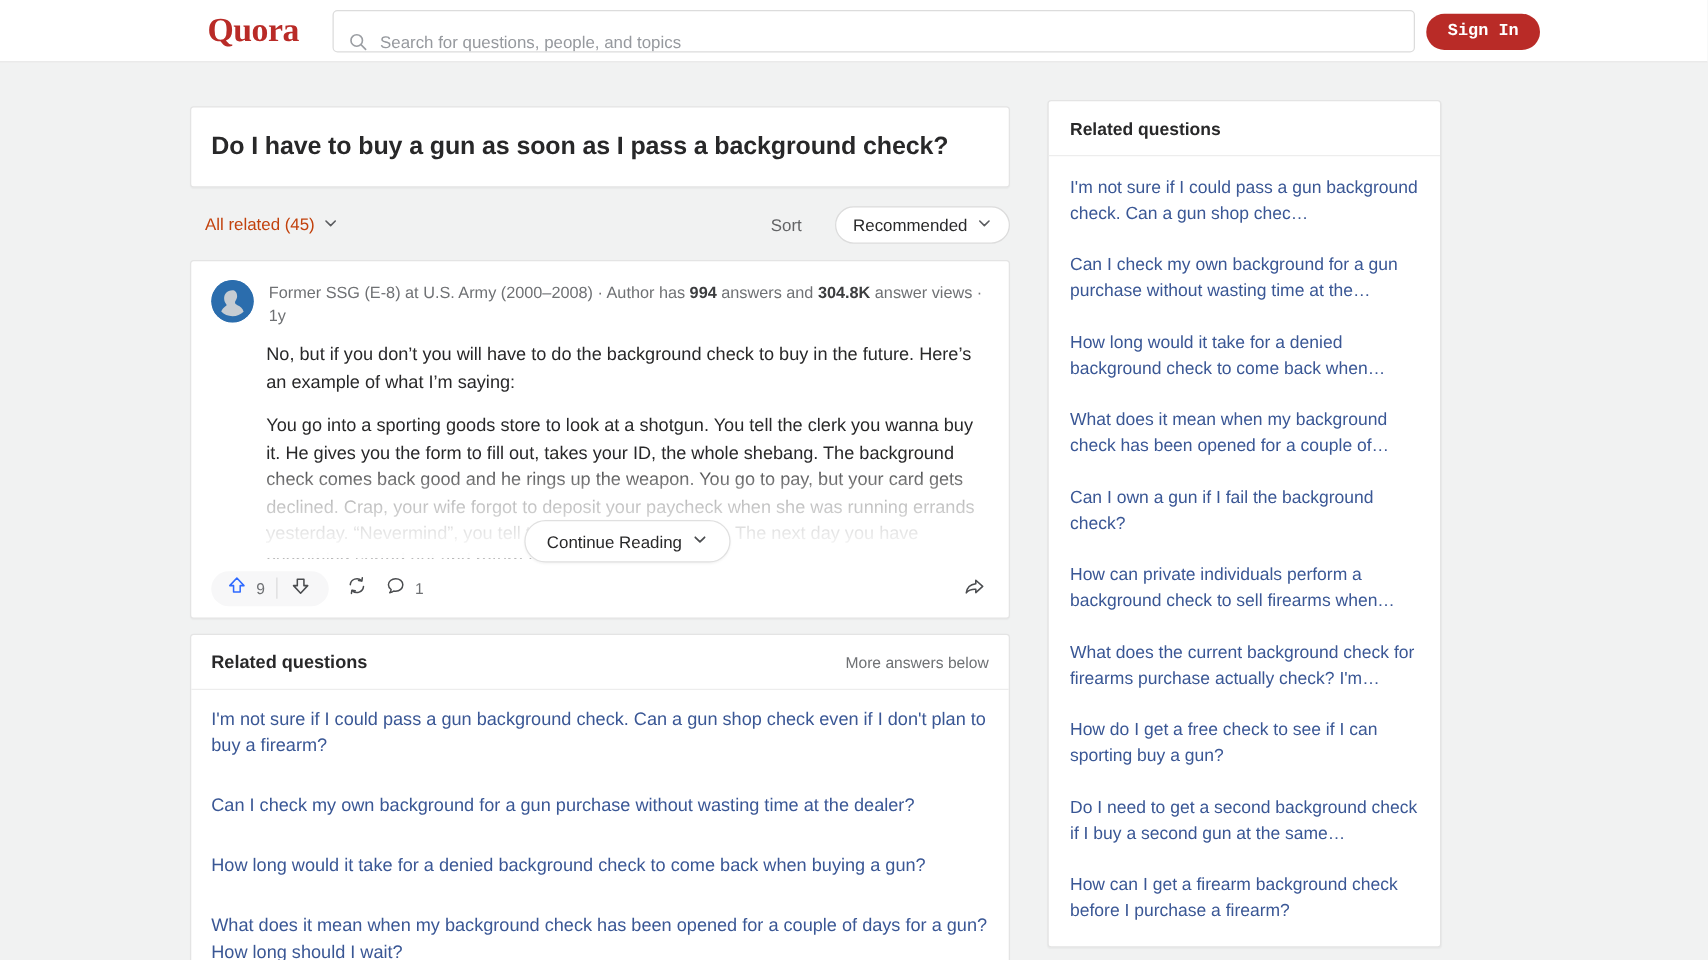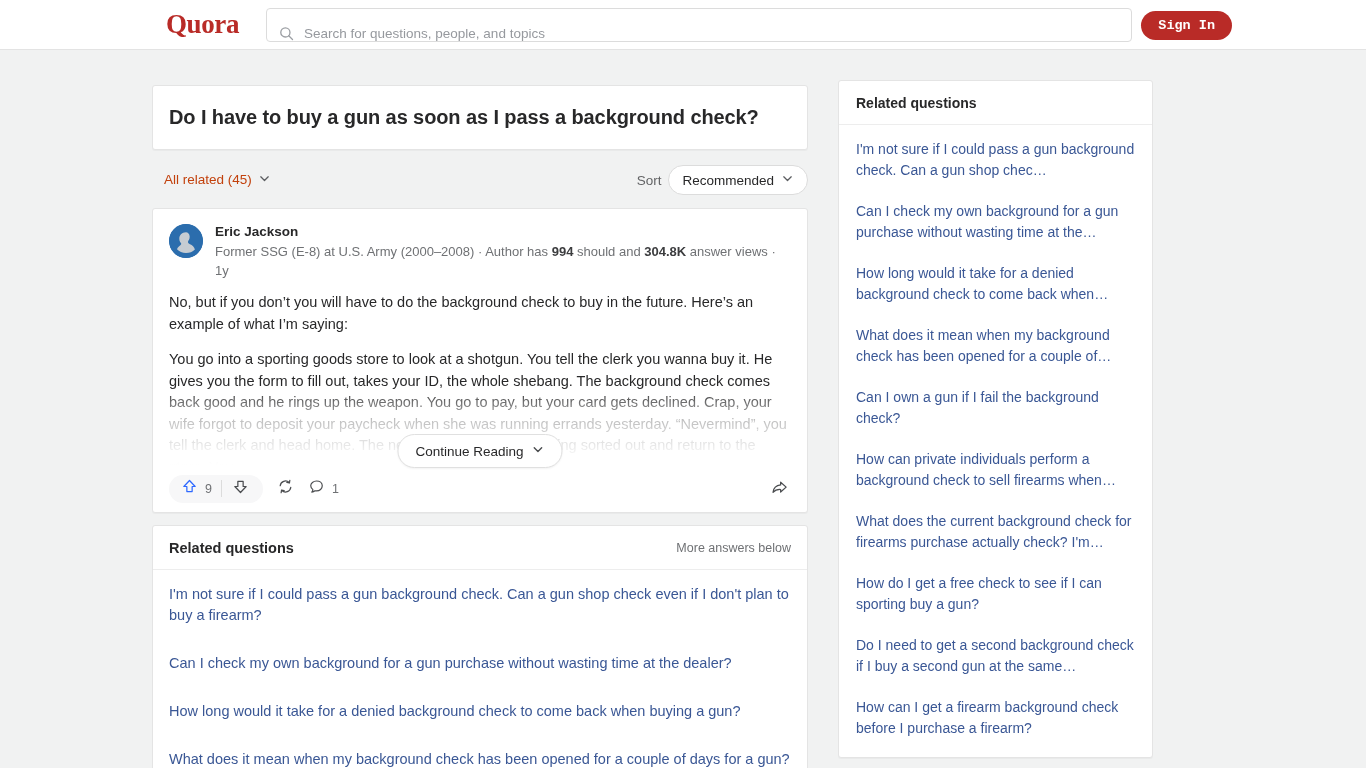--- a/index.html
+++ b/index.html
@@ -70,21 +70,21 @@
 
   
   .filter-row {
     display: flex; align-items: center; justify-content: space-between;
     height: 32px; margin: 14px 0 12px 12px; padding-right: 0;
   }
   .all-related {
     display: flex; align-items: flex-start; gap: 6px;
     font-size: 13.5px; color: #c2410c; cursor: pointer;
   }
-  .sort-group { display: flex; align-items: center; gap: 7px; }
+  .sort-group { display: flex; align-items: center; gap: 27px; }
   .sort-label { font-size: 13.5px; color: #636466; }
   .sort-pill {
     display: flex; align-items: center; gap: 7px;
     border: 1px solid #dcdcdc; border-radius: 16px;
     background: #fff; height: 30px; padding: 0 13px;
     font-size: 13.5px; color: #282829; cursor: pointer;
   }
 
   
   .answer-card { padding: 0; }
@@ -99,21 +99,21 @@
   .byline-text { padding-top: 0px; }
   .author-name {
     font-size: 13.5px; font-weight: bold; color: #282829; line-height: 18px;
     cursor: pointer;
   }
   .credential {
     font-size: 13px; color: #6f7174; line-height: 19px; margin-top: 1px;
   }
   .credential b { color: #3c3d3f; }
 
-  .answer-body { position: relative; margin-top: 12px; }
+  .answer-body { position: relative; margin-top: 12px; margin-left: 44px; }
   .answer-body p {
     font-size: 14.5px; line-height: 21.5px; color: #282829;
     margin-bottom: 14px;
   }
   .answer-body p.fade-p { margin-bottom: 0; }
   .fade-mask {
     position: absolute; left: 0; right: 0; bottom: 0; height: 78px;
     background: linear-gradient(to bottom, rgba(255,255,255,0) 0%, rgba(255,255,255,0.70) 42%, rgba(255,255,255,0.97) 88%, #fff 100%);
     pointer-events: none;
   }
@@ -233,23 +233,22 @@
     <div class="card answer-card">
       <div class="answer-inner">
         <div class="byline">
           <div class="avatar">
             <svg width="34" height="34" viewBox="0 0 34 34">
               <circle cx="17" cy="17" r="17" fill="#2b6dad"></circle>
               <path d="M17 8.2c-4.4 0-6.7 3.1-6.7 6.6 0 2 0.8 3.4 1.6 4.3 0.5 0.6 0.4 1.3-0.3 1.8-1.6 1.1-3.1 2.6-3.6 4.4 2.2 2.3 5.4 3.7 9 3.7 3.5 0 6.7-1.4 8.9-3.6-0.6-2.6-2.6-4.2-4.9-5.2-1.3-0.6-2-1.1-2-2.3 0-0.6 0.3-1.1 0.7-1.7 0.6-0.9 1-2 1-3.4 0-3-1.9-4.6-3.7-4.6z" fill="#c6ccd2"></path>
             </svg>
           </div>
           <div class="byline-text">
-            <div class="author-name">Eric Jackson</div>
             <div class="credential">
-              <span>Former SSG (E-8) at U.S. Army (2000–2008) · Author has </span><b>994</b><span> should and </span><b>304.8K</b><span> answer views · 1y</span>
+              <span>Former SSG (E-8) at U.S. Army (2000–2008) · Author has </span><b>994</b><span> answers and </span><b>304.8K</b><span> answer views · 1y</span>
             </div>
           </div>
         </div>
 
         <div class="answer-body">
           <div class="answer-clip">
             <p>No, but if you don’t you will have to do the background check to buy in the future. Here’s an example of what I’m saying:</p>
             <p class="fade-p">You go into a sporting goods store to look at a shotgun. You tell the clerk you wanna buy it. He gives you the form to fill out, takes your ID, the whole shebang. The background check comes back good and he rings up the weapon. You go to pay, but your card gets declined. Crap, your wife forgot to deposit your paycheck when she was running errands yesterday. “Nevermind”, you tell the clerk and head home. The next day you have everything sorted out and return to the store. You</p>
             <div class="fade-mask"></div>
           </div>

